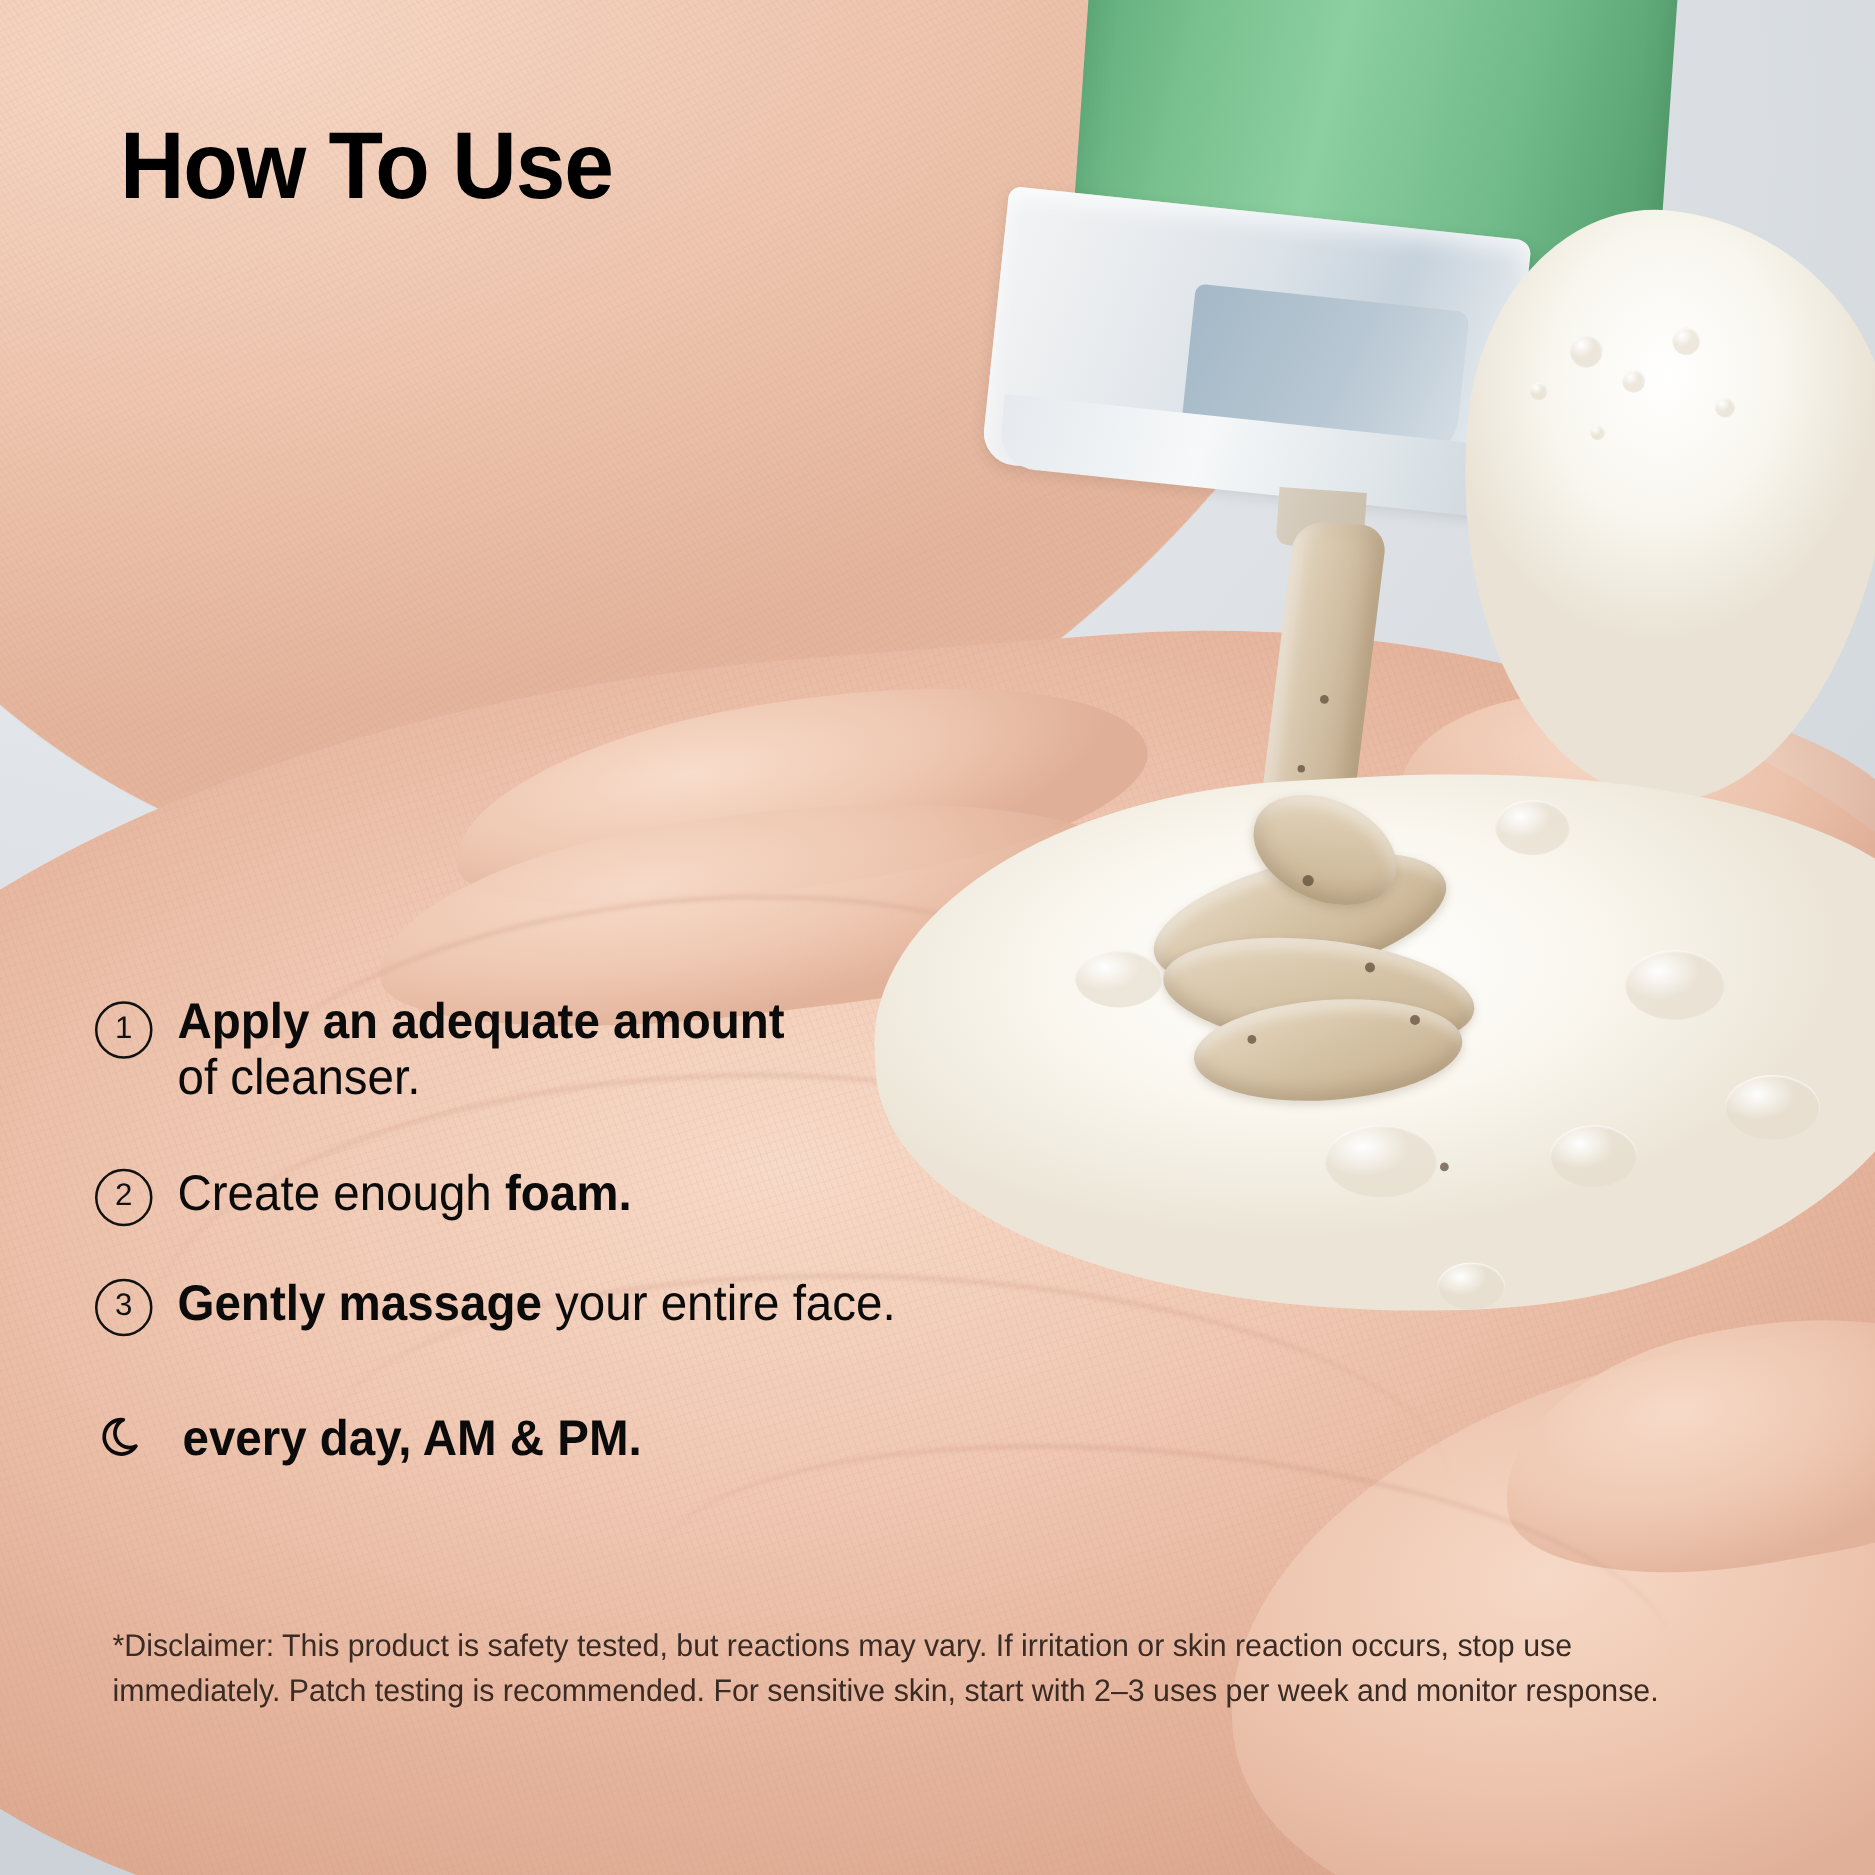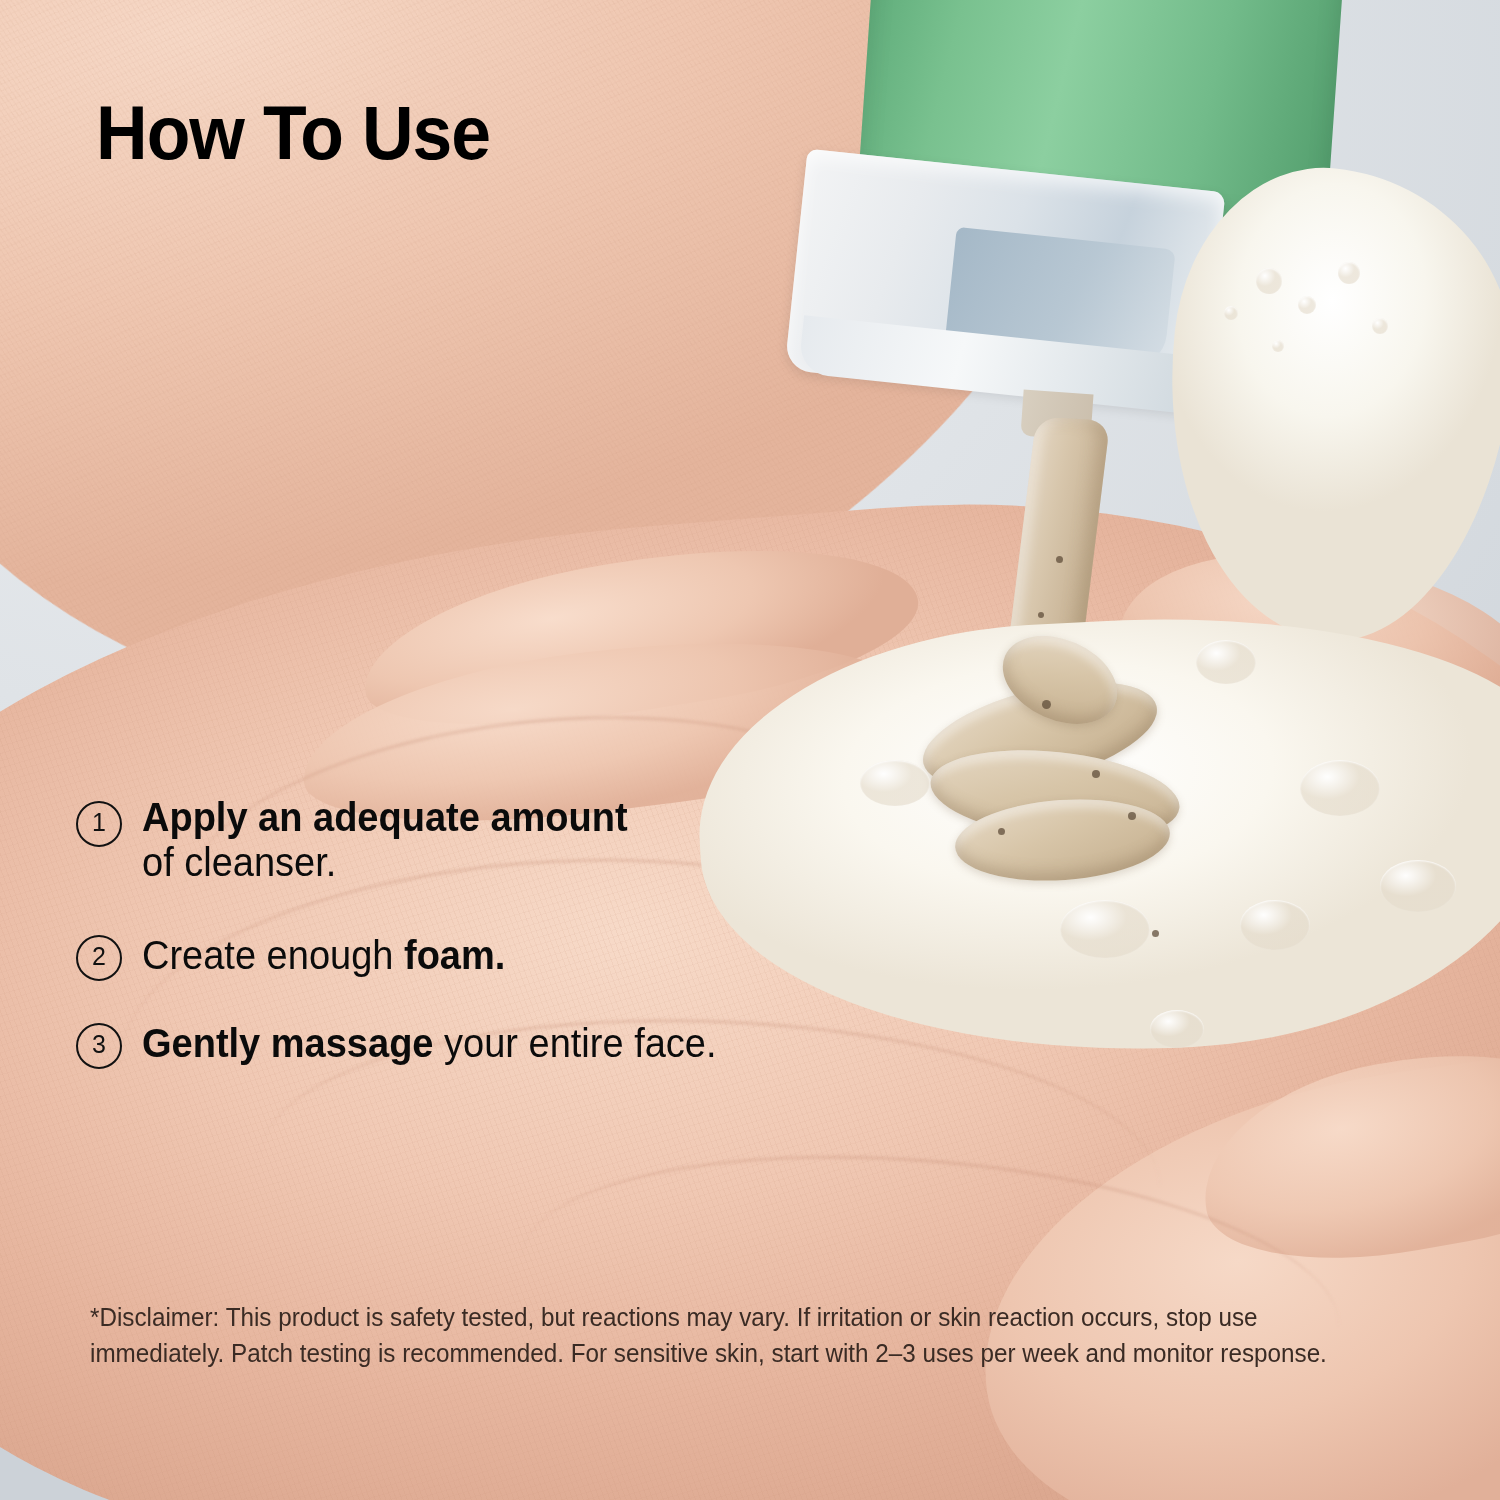--- a/index.html
+++ b/index.html
@@ -265,19 +265,27 @@
         <div class="step-text">
           <span class="b">Gently massage</span><span class="r"> your entire face.</span>
         </div>
       </div>
 
     </div>
 
     <div class="usage">
 
 
+      <div class="usage-row">
+        <span class="u-icon">
+          <svg viewBox="0 0 48 48" width="48" height="44" aria-hidden="true">
+            <path d="M33.5 31.5A15 15 0 1 1 22.5 8.5 A12.6 12.6 0 0 0 33.5 31.5 Z" fill="none" stroke="#0b0b0b" stroke-width="3.2" stroke-linejoin="round"></path>
+          </svg>
+        </span>
+        <span class="u-text b">every day, AM &amp; PM.</span>
+      </div>
 
     </div>
 
     <div id="disclaimer">*Disclaimer: This product is safety tested, but reactions may vary. If irritation or skin reaction occurs, stop use immediately. Patch testing is recommended. For sensitive skin, start with 2–3 uses per week and monitor response.</div>
 
   </div>
 </div>
 
 </body></html>

